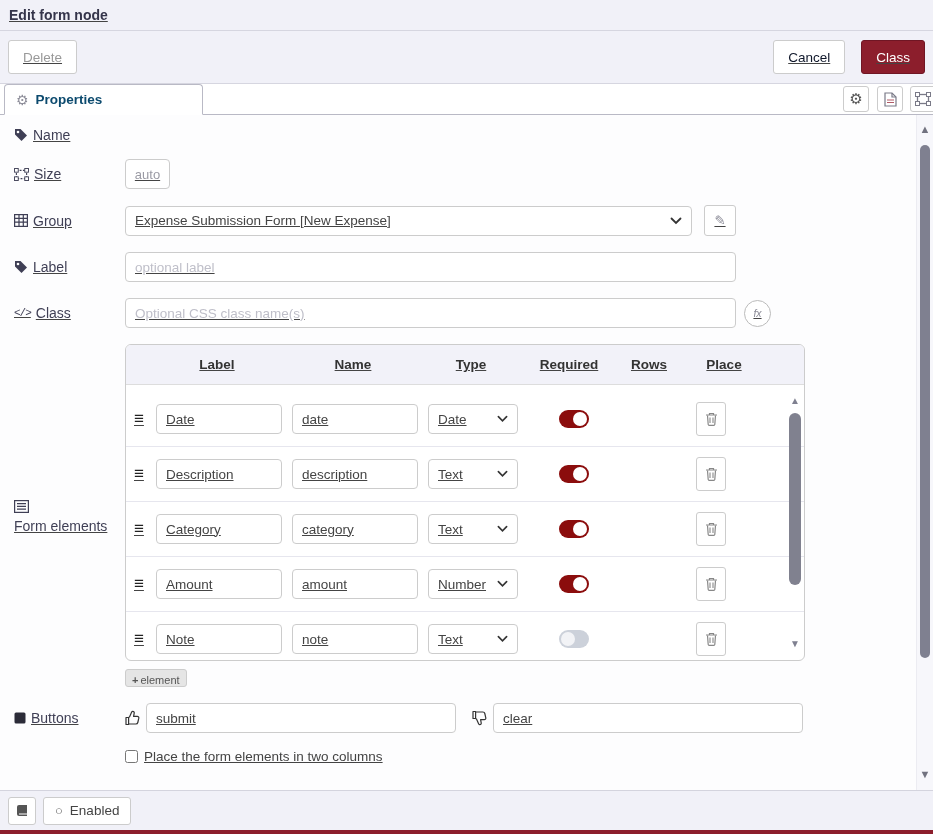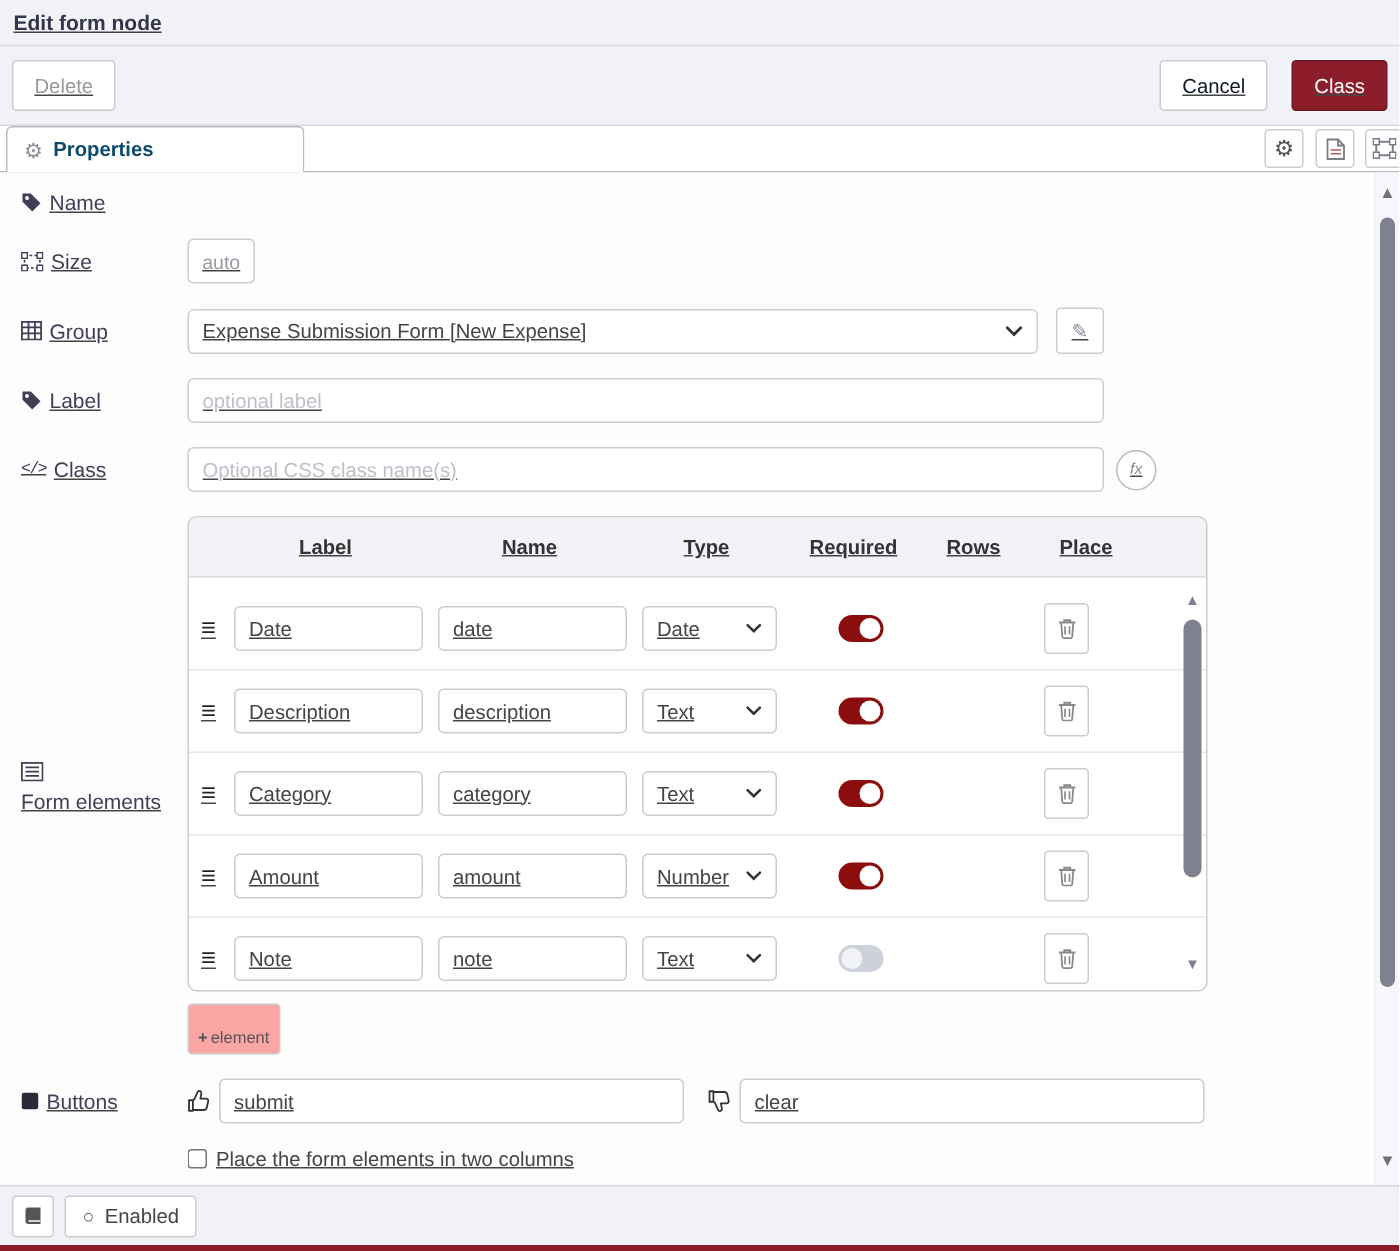--- a/index.html
+++ b/index.html
@@ -77,22 +77,22 @@
   .toggle.off .knob{ left:2px; background:#f2f3f6; }
   .trash-btn{ width:30px; height:34px; margin-left:107px; border:1px solid #ccc; border-radius:3px;
               background:#fff; display:flex; align-items:center; justify-content:center; cursor:pointer; }
   
   .in-sb{ position:absolute; right:2px; top:10px; bottom:10px; width:14px; display:flex;
           flex-direction:column; align-items:center; }
   .in-sb .arr{ color:#7f8090; font-size:10px; line-height:12px; cursor:pointer; }
   .in-sb .thumb{ width:12px; height:172px; margin-top:6px; background:#80818f; border-radius:6px; cursor:pointer; }
   .in-sb .arr.dn{ margin-top:auto; }
 
-  .add-el{ margin-top:8px; height:18px; padding:16px 6px; border:1px solid #ccc; border-radius:3px;
-           background:#fca5a5; color:#555; font-size:11px; cursor:pointer; font-family:inherit; }
+  .add-el{ margin-top:8px; height:18px; padding:4px 6px; border:1px solid #ccc; border-radius:3px;
+           background:#e5e5e5; color:#555; font-size:11px; cursor:pointer; font-family:inherit; }
   .add-el b{ font-size:11px; margin-right:2px; }
 
   
   .buttons-row{ margin-top:14px; }
   .thumb-ic{ margin-right:6px; color:#333; }
   .thumb-ic.dn{ margin-left:16px; }
   .w-btnin{ width:310px; }
   .chk-row{ margin-left:111px; margin-top:12px; display:flex; align-items:center; gap:6px;
             font-size:13.5px; color:#444; }
   .chk-row input{ width:13px; height:13px; }

